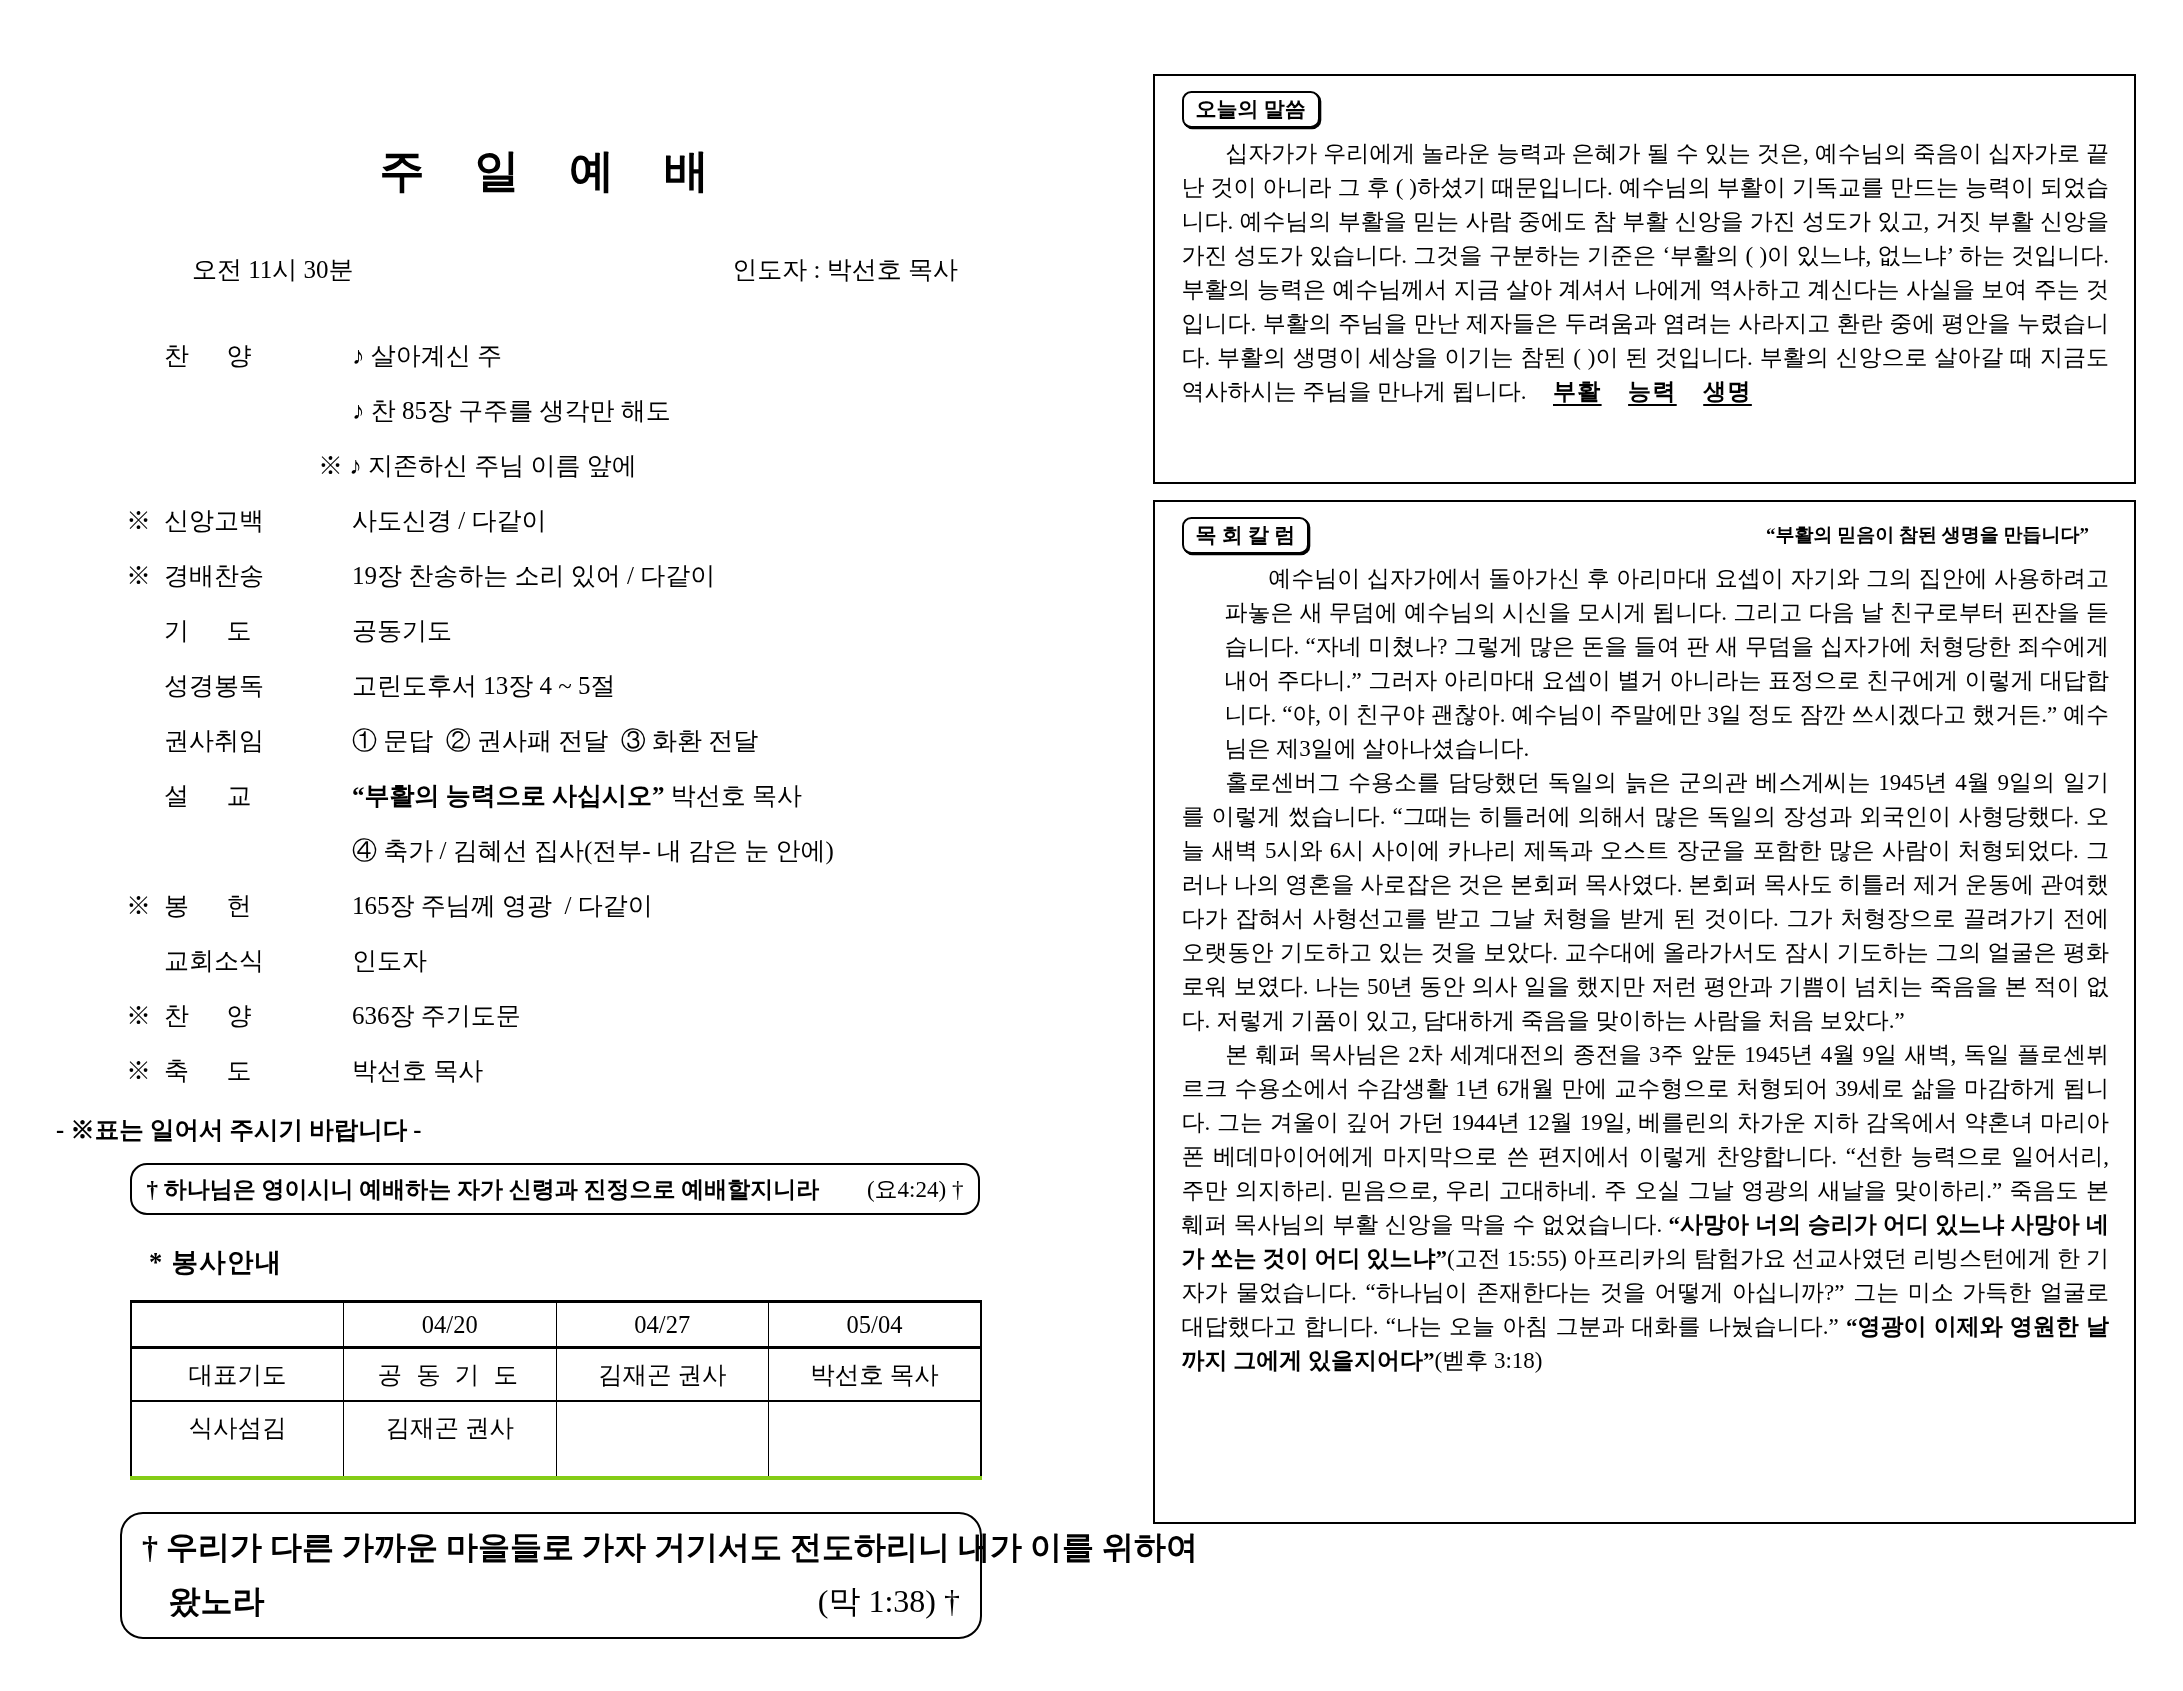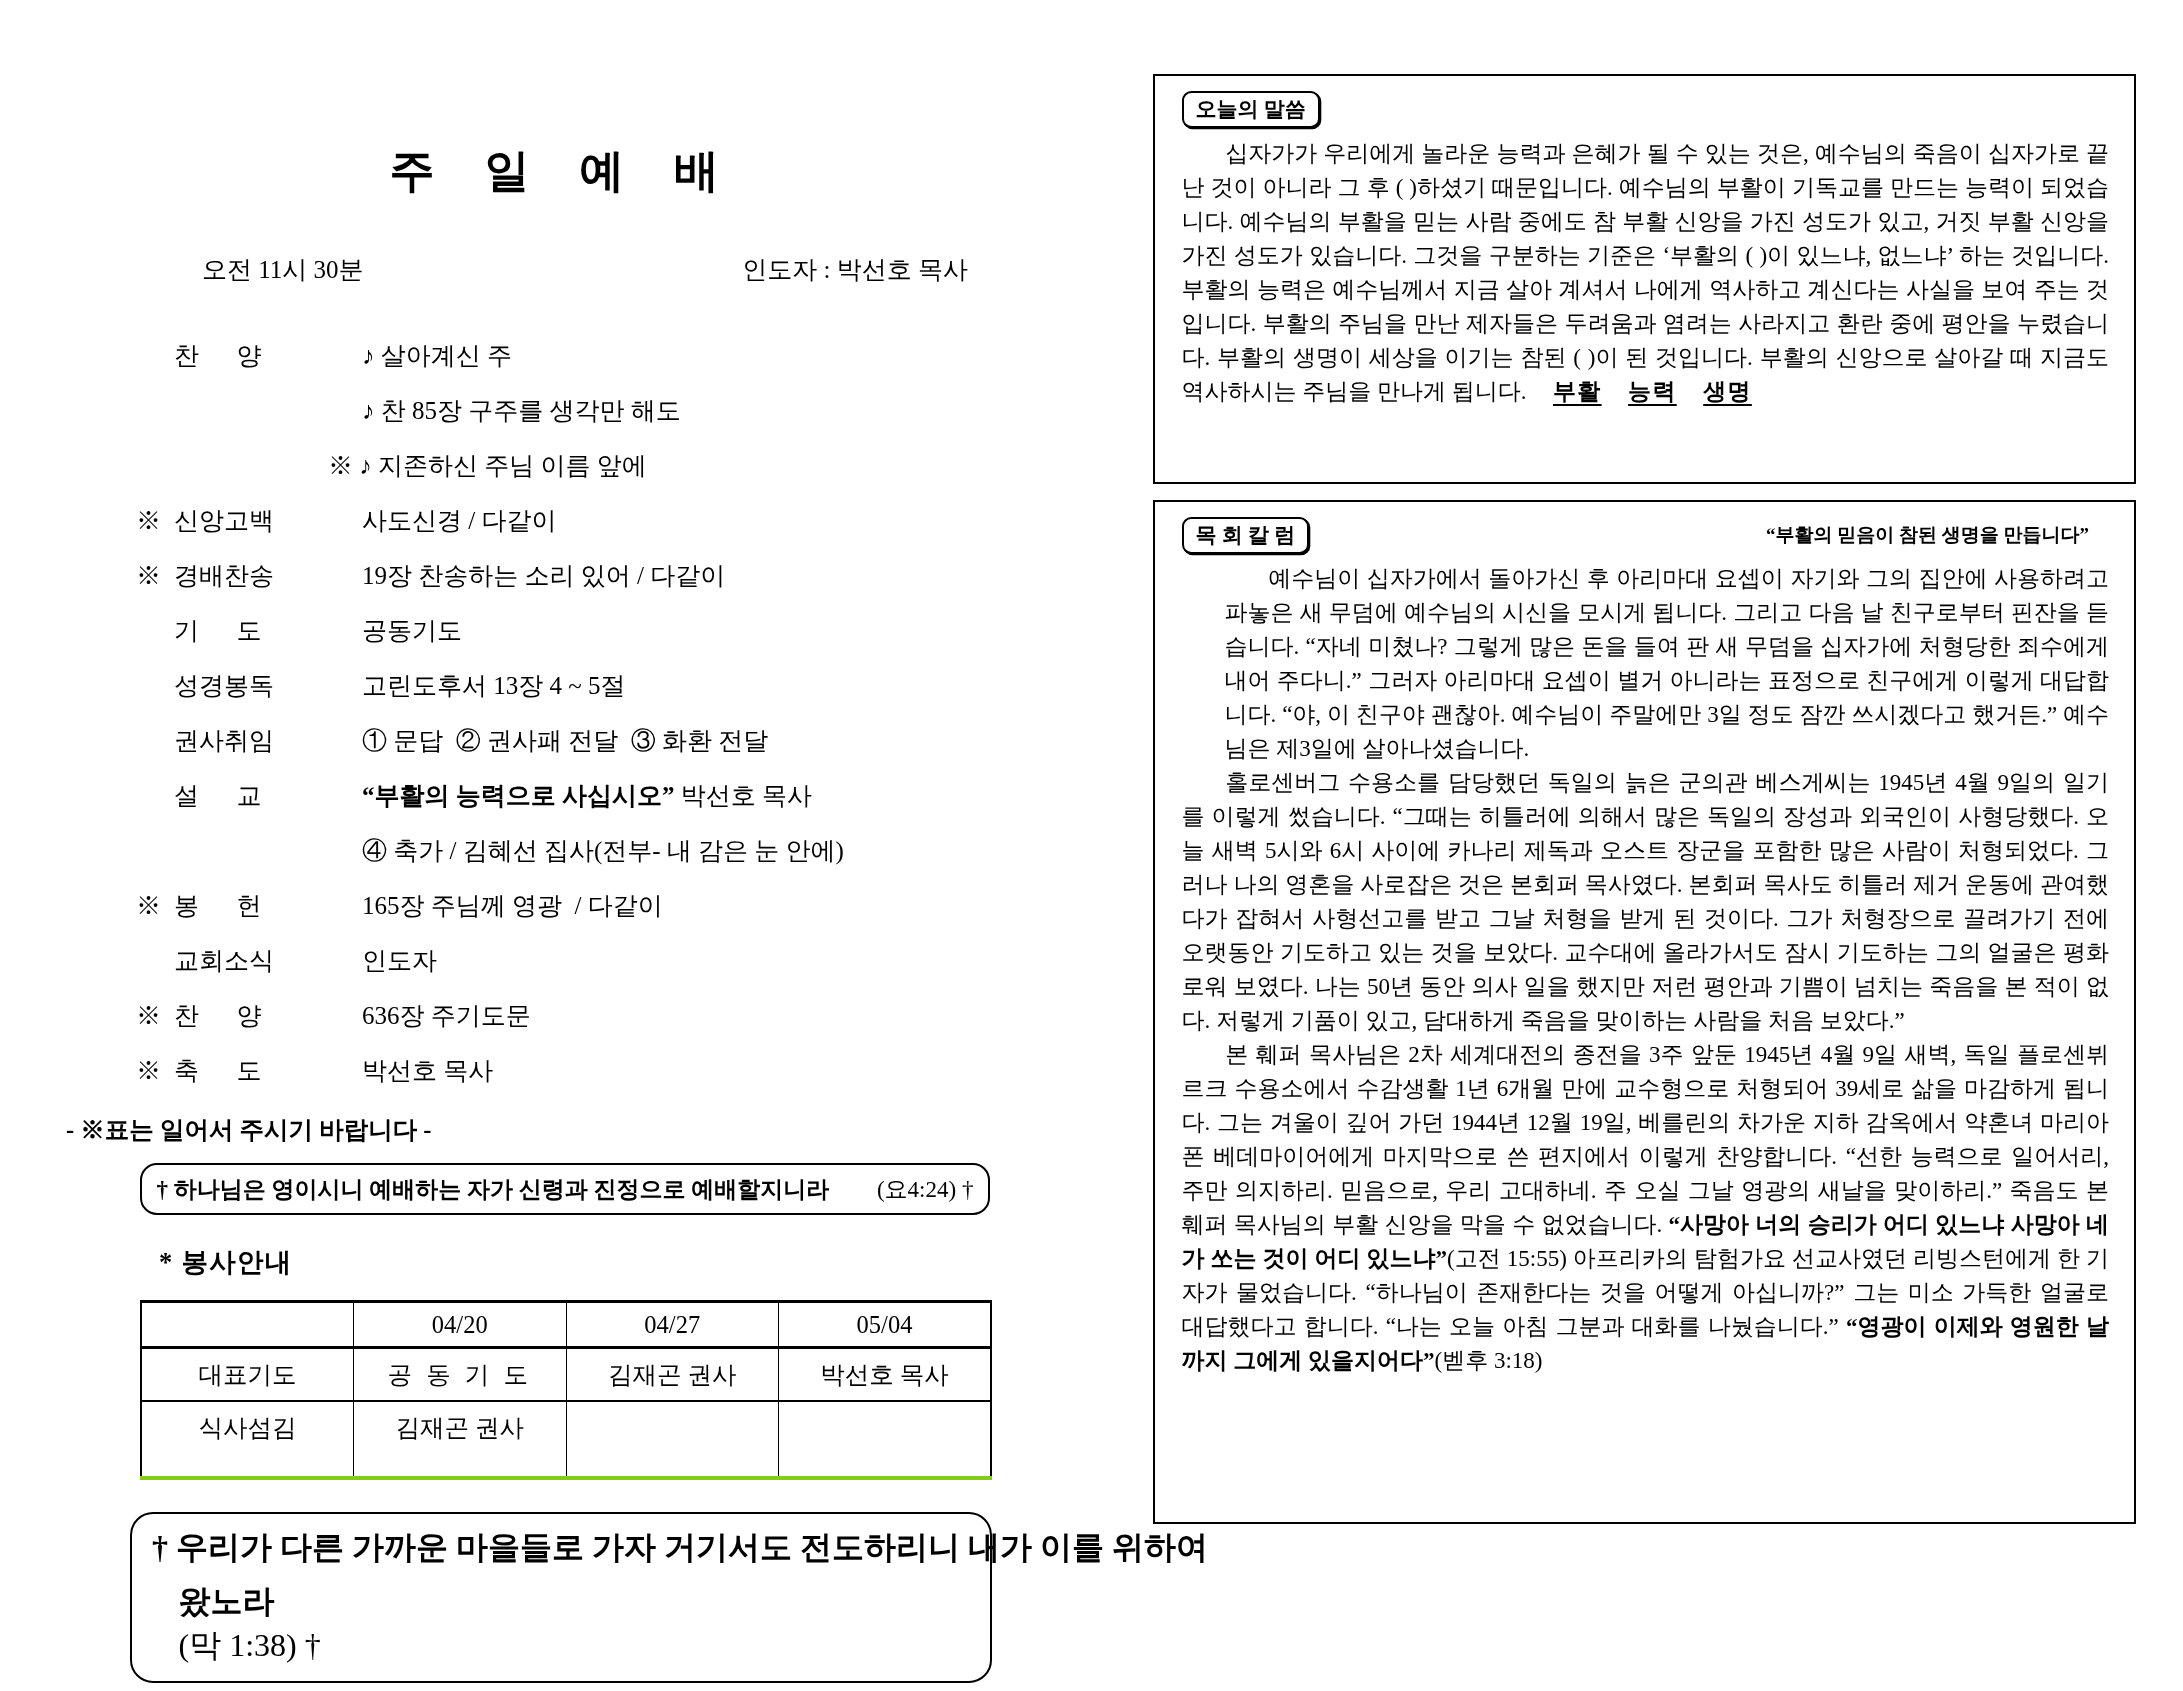--- a/index.html
+++ b/index.html
@@ -3,21 +3,21 @@
 <meta charset="utf-8">
 <style>
   html,body { margin:0; padding:0; background:#e8e8e8; }
   .page {
     position:relative; width:2183px; height:1691px; background:#ffffff;
     font-family:"Liberation Serif","DejaVu Serif",serif; color:#000;
     overflow:hidden;
   }
 
   
-  .left-col { position:absolute; left:66px; top:0; width:982px; }
+  .left-col { position:absolute; left:56px; top:0; width:982px; }
 
   .page-title {
     margin-top:141px; text-align:center;
     font-size:45px; font-weight:bold; letter-spacing:5.3px; word-spacing:28px;
     white-space:pre;
   }
 
   .time-row {
     margin-top:52px; display:flex; justify-content:space-between;
     padding-left:136px; padding-right:80px; font-size:25px;
@@ -56,21 +56,21 @@
   table.service-table td:first-child, table.service-table th:first-child { border-left:2px solid #000; }
   table.service-table td:last-child, table.service-table th:last-child { border-right:2px solid #000; }
   .cell-spread { letter-spacing:4px; }
 
   .mission-box {
     margin-top:32px; margin-left:64px; width:862px; box-sizing:border-box;
     border:2px solid #000; border-radius:23px;
     padding:12px 20px 13.3px 20px; font-size:32px; font-weight:bold;
   }
   .mission-line1 { white-space:nowrap; }
-  .mission-line2 { display:flex; justify-content:space-between; margin-top:9.3px; padding-left:26.5px;flex-direction:column; }
+  .mission-line2 { display:flex; justify-content:space-between; margin-top:9.3px; padding-left:26.5px; }
   .mission-ref { font-weight:normal; }
 
   
   .right-col { position:absolute; left:1153px; top:74px; width:983px; }
   .framed-box { border:2.7px solid #000; box-sizing:border-box; padding:14.6px 25px 13.3px 26.5px; }
   .box-todays-word { height:410px; }
   .box-pastoral { height:1024px; margin-top:16px; }
 
   .badge {
     display:inline-block; border:2px solid #000; border-radius:9.3px;

